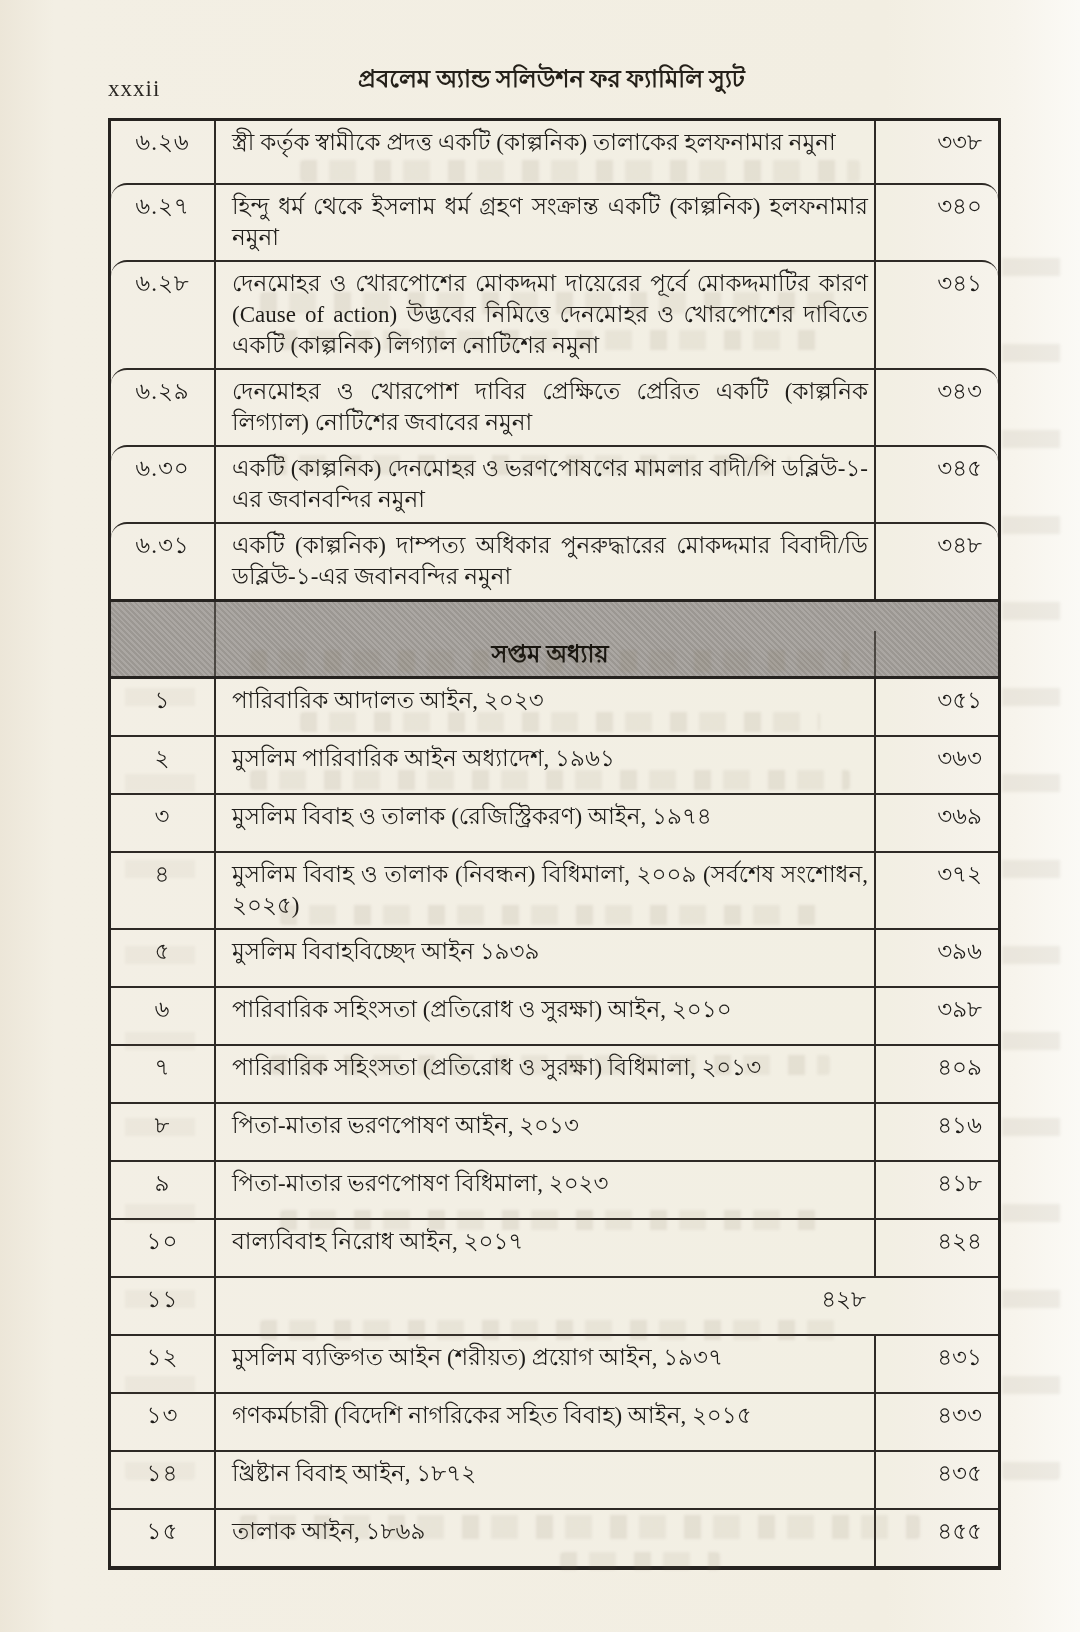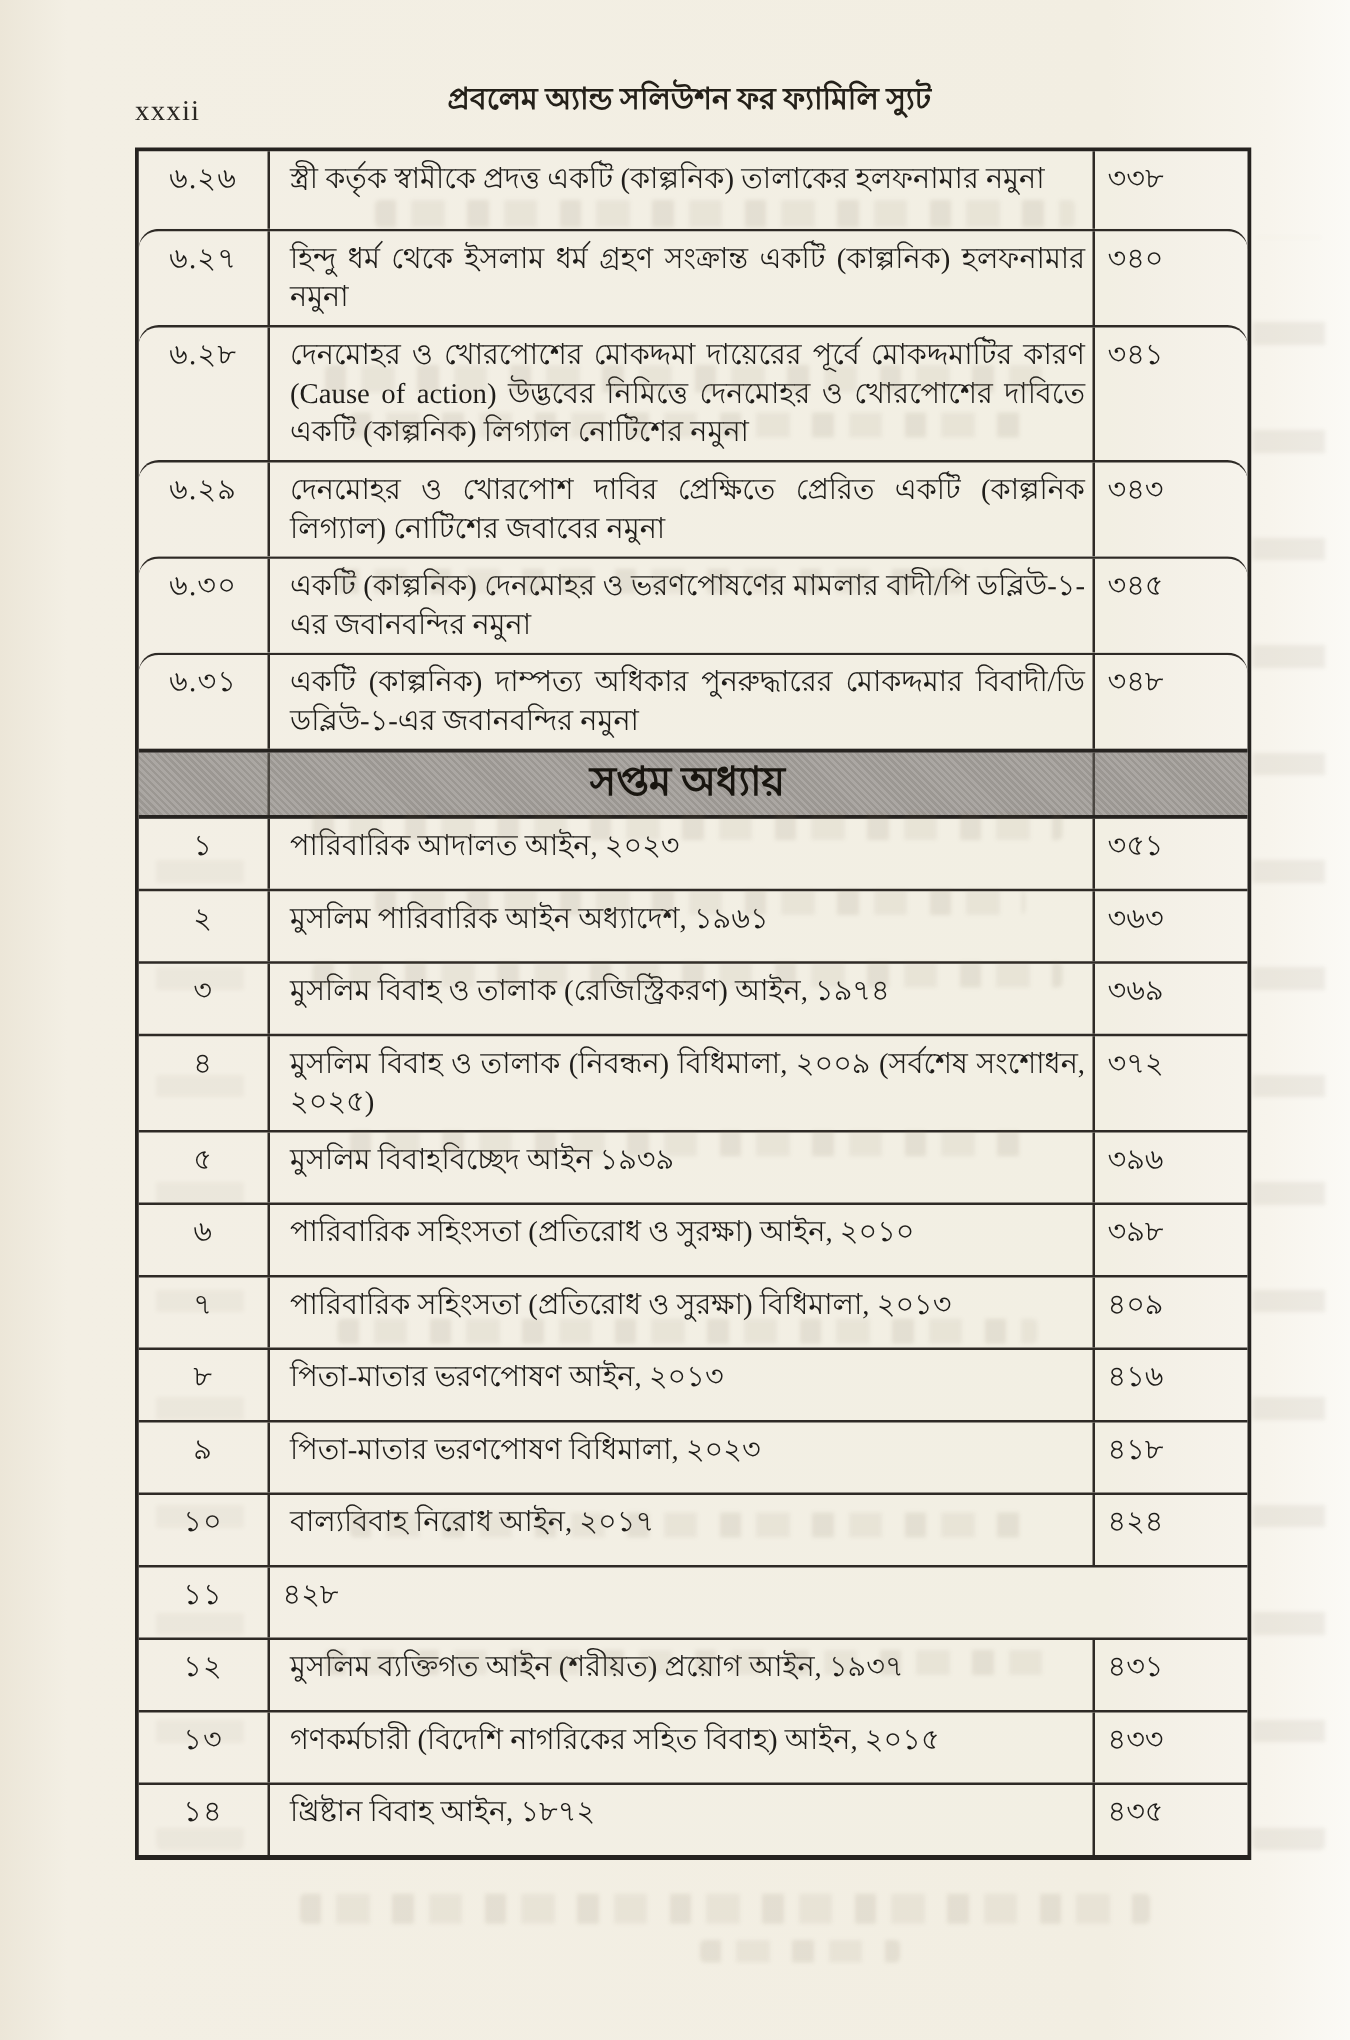--- a/index.html
+++ b/index.html
@@ -34,37 +34,38 @@
   .row:first-child{border-top:none;}
   .cell{padding:6px 10px 7px 10px;line-height:31px;font-size:23px;}
   .c-serial{
     text-align:center;border-right:2px solid #2e2a26;
     letter-spacing:1px;
   }
   .c-title{
     border-right:2px solid #2e2a26;text-align:justify;
     padding-left:16px;padding-right:6px;
   }
-  .c-page{text-align:left;}
+  .c-page{text-align:right;}
   .sec6 .row{min-height:62px;border-radius:16px;}
   .laws .row{min-height:56px;}
 
   
   .chapter-band{
     display:grid;grid-template-columns:105px 660px 116px;
     border-top:3px solid #262320;border-bottom:3px solid #262320;
     background:
       repeating-linear-gradient(45deg,rgba(60,56,52,0.10) 0 2px,rgba(255,255,255,0.06) 2px 4px),
       #a6a29d;
     min-height:50px;
   }
   .chapter-band .cell{padding-top:8px;padding-bottom:6px;}
   .chapter-band .c-title{
-    text-align:center;font-weight:bold;font-size:32px;color:#18150f;
+    text-align:center;font-weight:bold;font-size:24px;color:#18150f;
     border-right:2px solid #4a4641;
+    margin-top:29px;
   }
   .chapter-band .c-serial{border-right:2px solid #4a4641;}
 
   
   .ghost{
     position:absolute;pointer-events:none;opacity:.55;filter:blur(1.6px);
     background:repeating-linear-gradient(90deg,
       rgba(120,106,82,0.22) 0 17px, rgba(120,106,82,0) 17px 29px,
       rgba(120,106,82,0.15) 29px 56px, rgba(120,106,82,0) 56px 74px);
     border-radius:4px;
@@ -206,20 +207,25 @@
     <div class="cell c-title">গণকর্মচারী (বিদেশি নাগরিকের সহিত বিবাহ) আইন, ২০১৫</div>
     <div class="cell c-page">৪৩৩</div>
   </div>
 
   <div class="row">
     <div class="cell c-serial">১৪</div>
     <div class="cell c-title">খ্রিষ্টান বিবাহ আইন, ১৮৭২</div>
     <div class="cell c-page">৪৩৫</div>
   </div>
 
+  <div class="row">
+    <div class="cell c-serial">১৫</div>
+    <div class="cell c-title">তালাক আইন, ১৮৬৯</div>
+    <div class="cell c-page">৪৫৫</div>
+  </div>
 </div>
   </div>
 
   <div class="ghost" style="left:300px;top:160px;width:560px;height:22px;"></div>
   <div class="ghost" style="left:260px;top:292px;width:590px;height:22px;"></div>
   <div class="ghost" style="left:280px;top:330px;width:540px;height:20px;"></div>
   <div class="ghost" style="left:270px;top:455px;width:520px;height:20px;"></div>
   <div class="ghost" style="left:250px;top:650px;width:600px;height:22px;"></div>
   <div class="ghost" style="left:300px;top:712px;width:520px;height:20px;"></div>
   <div class="ghost" style="left:250px;top:770px;width:600px;height:20px;"></div>

